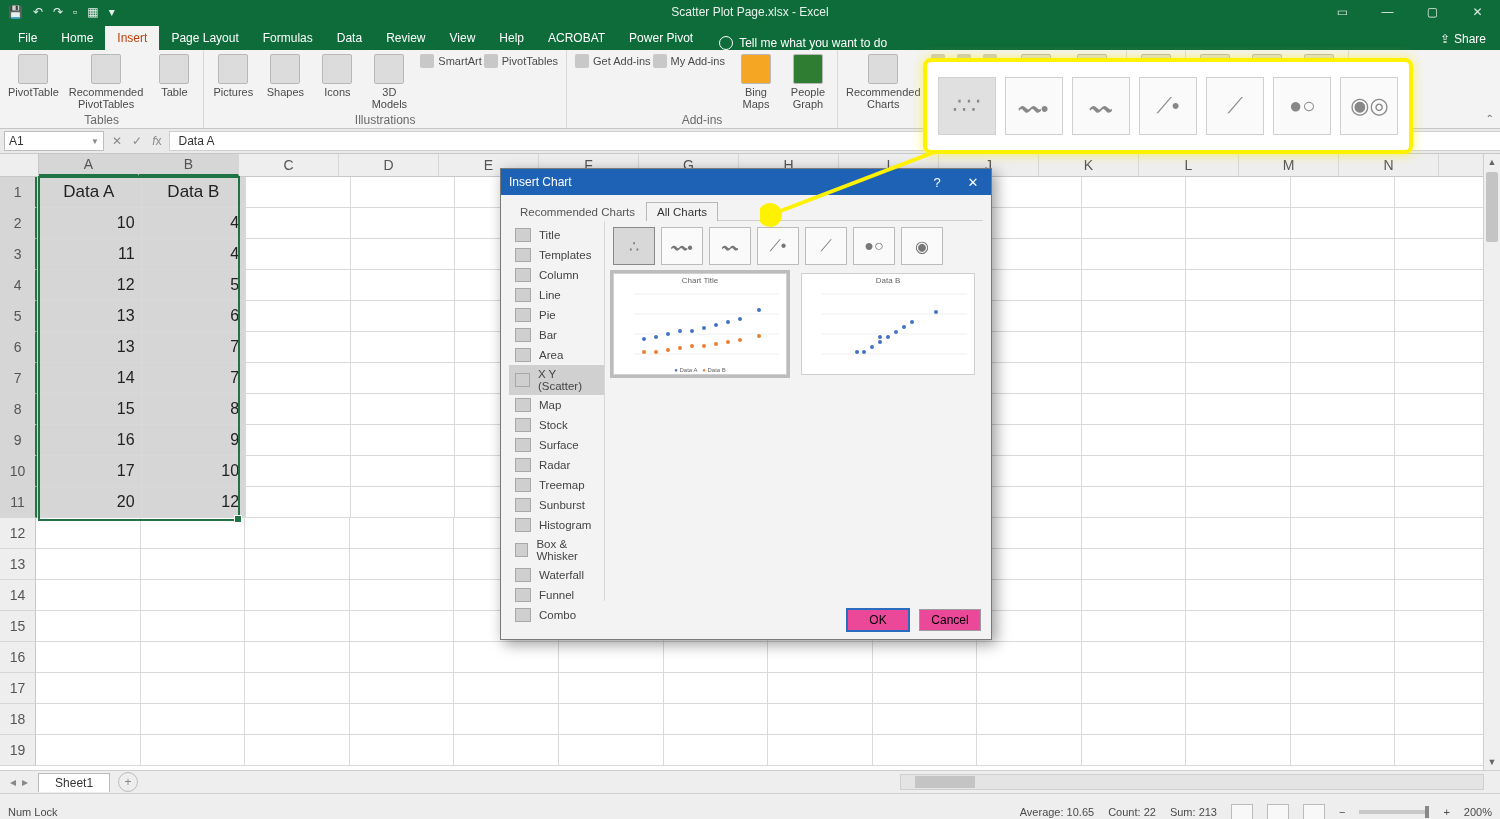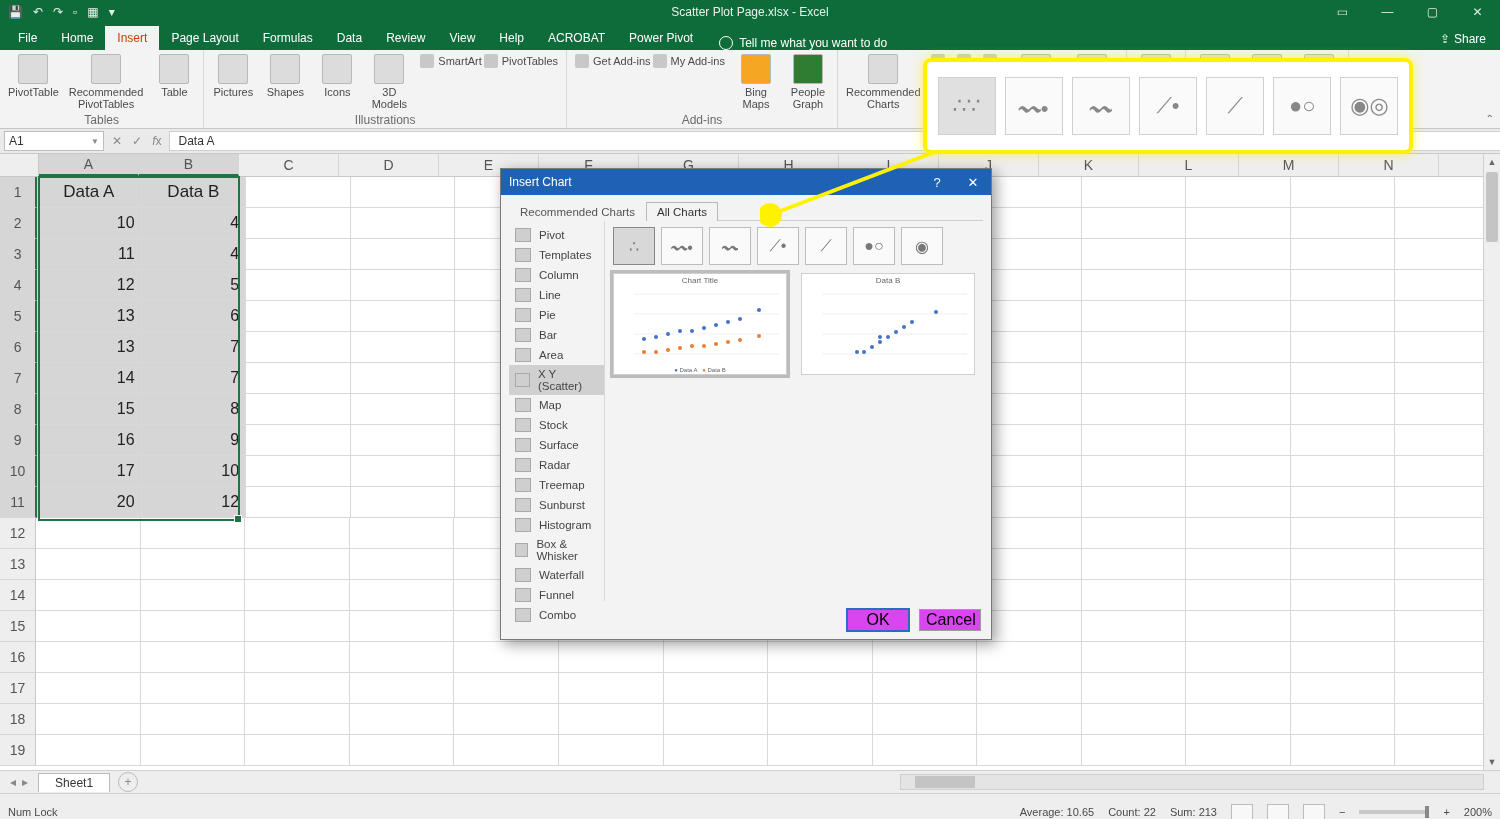--- a/index.html
+++ b/index.html
@@ -79,21 +79,21 @@
 #dialog .main{flex:1;padding:6px 8px}
 #dialog .subtypes{display:flex;gap:6px;margin-bottom:8px}
 #dialog .subtypes .st{width:40px;height:36px;border:1px solid #bcbcbc;background:#fafafa;display:flex;align-items:center;justify-content:center;font-size:16px;color:#777}
 #dialog .subtypes .st.sel{background:#d8d8d8;border-color:#888}
 #dialog .charttitle{font-size:15px;color:#4a4a4a;margin-bottom:6px}
 #dialog .previews{display:flex;gap:14px}
 #dialog .preview{width:172px;height:100px;border:1px solid #cfcfcf;background:#fff;position:relative}
 #dialog .preview.sel{outline:3px solid #bcbcbc}
 #dialog .preview .pt{position:absolute;top:2px;left:0;right:0;text-align:center;font-size:8px;color:#666}
 #dialog .footer{position:absolute;right:10px;bottom:8px;display:flex;gap:10px}
-#dialog .footer button{width:62px;height:22px;background:#d946ef;border:1px solid #9c9c9c;font-size:16px}
+#dialog .footer button{width:62px;height:22px;background:#ec4899;border:1px solid #9c9c9c;font-size:12px}
 #dialog .footer button.primary{outline:1px solid #2a6cc0;border:1px solid #2a6cc0}
 
 #callout{position:absolute;left:923px;top:58px;width:470px;height:88px;background:#fff;border:4px solid #fff200;border-radius:8px;box-shadow:0 0 12px rgba(255,242,0,.6);display:flex;align-items:center;justify-content:space-around;padding:0 6px;z-index:40}
 #callout .st{width:56px;height:56px;border:1px solid #d0d0d0;background:#fafafa;display:flex;align-items:center;justify-content:center;font-size:22px;color:#888}
 #callout .st.sel{background:#e0e0e0}
 #leader{position:absolute;left:760px;top:150px;width:190px;height:80px;z-index:35;pointer-events:none}
 #leader svg{width:100%;height:100%}
 
 #tellme{display:flex;align-items:center;gap:6px;margin-left:14px;color:#fff}
 #tellme .bulb{width:12px;height:12px;border:1px solid #fff;border-radius:50%}
@@ -698,21 +698,21 @@
     </div>
   </div>
   <div class="dtabs">
     <div class="dt inactive">Recommended Charts</div>
     <div class="dt">All Charts</div>
   </div>
   <div class="body">
     <div class="sidebar" id="dlg-sidebar">
         <div class="sit">
           <span class="sic2"></span>
-          <span>Pivot</span>
+          <span>Title</span>
         </div>
         <div class="sit">
           <span class="sic2"></span>
           <span>Templates</span>
         </div>
         <div class="sit">
           <span class="sic2"></span>
           <span>Column</span>
         </div>
         <div class="sit">

